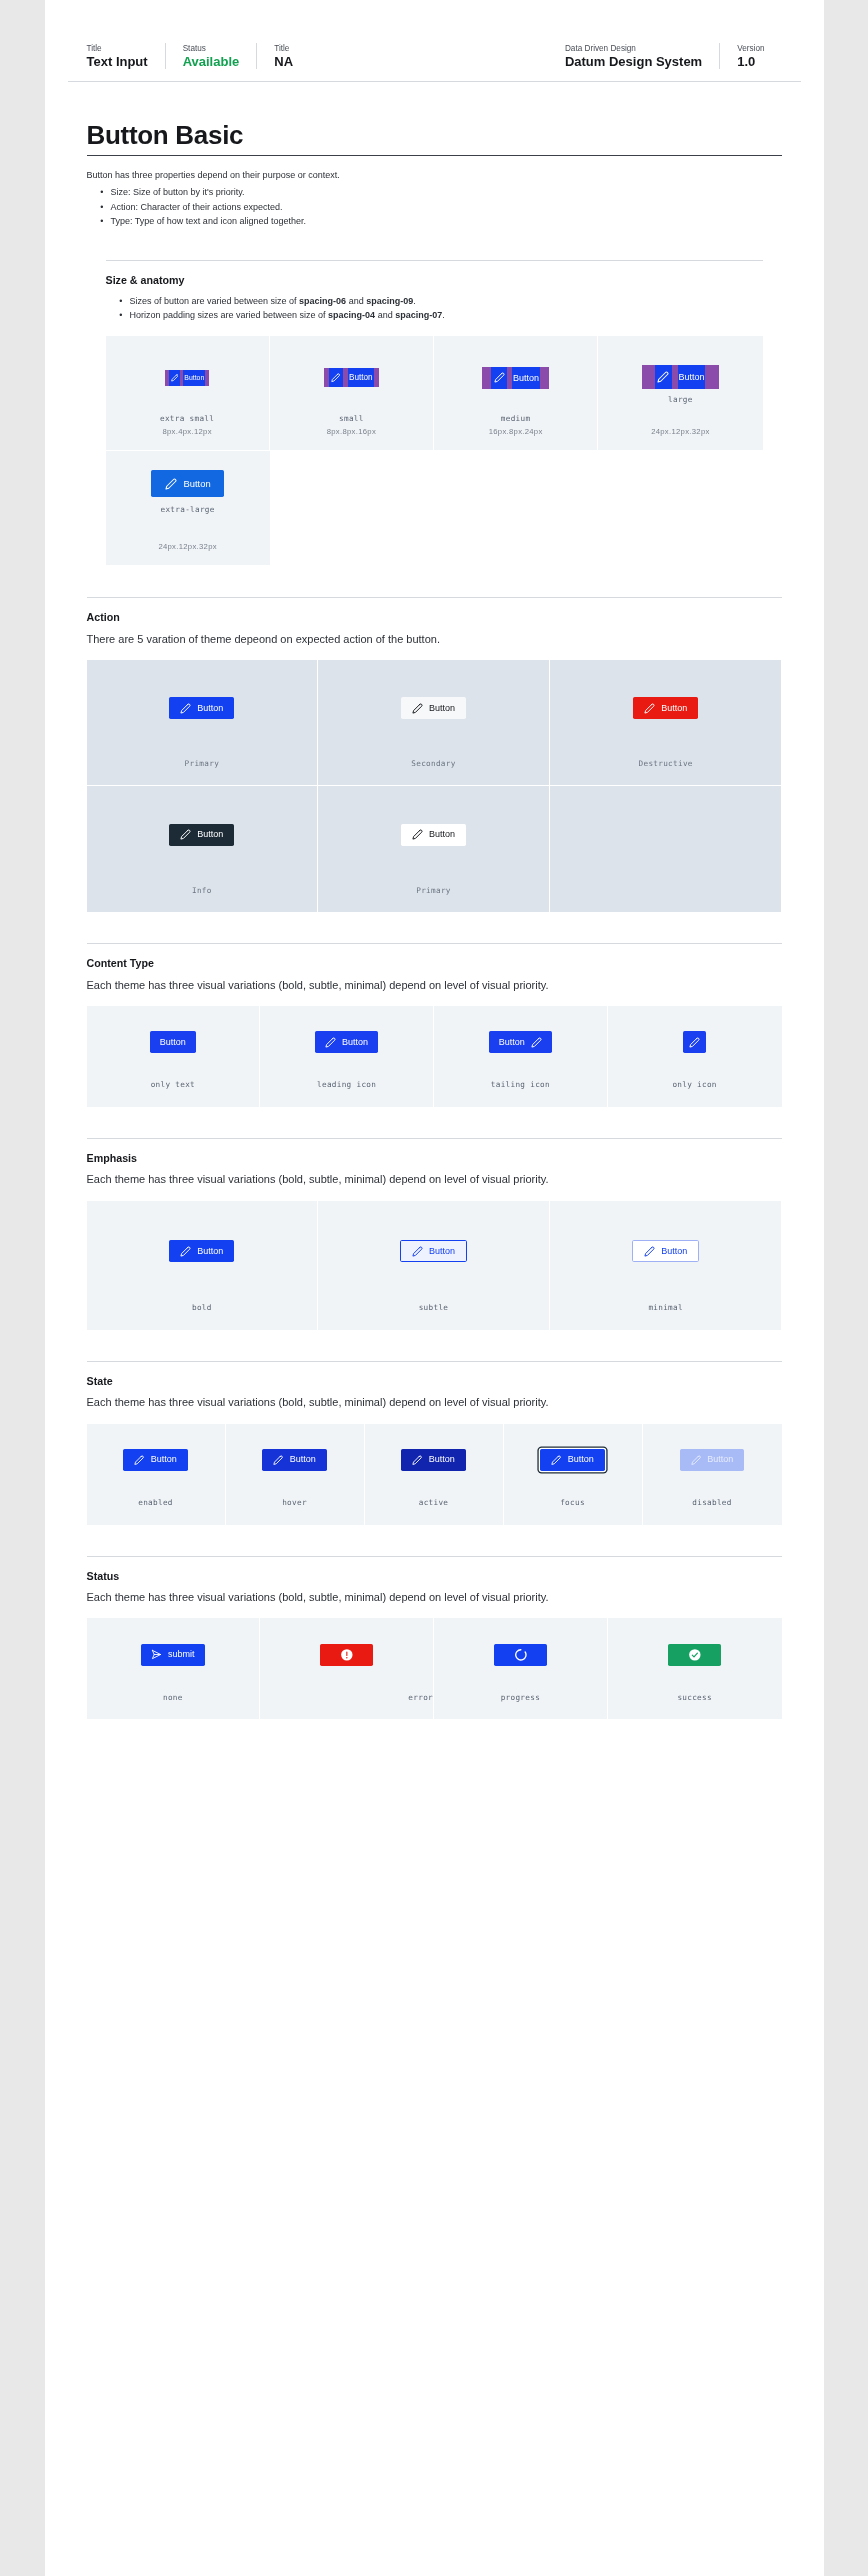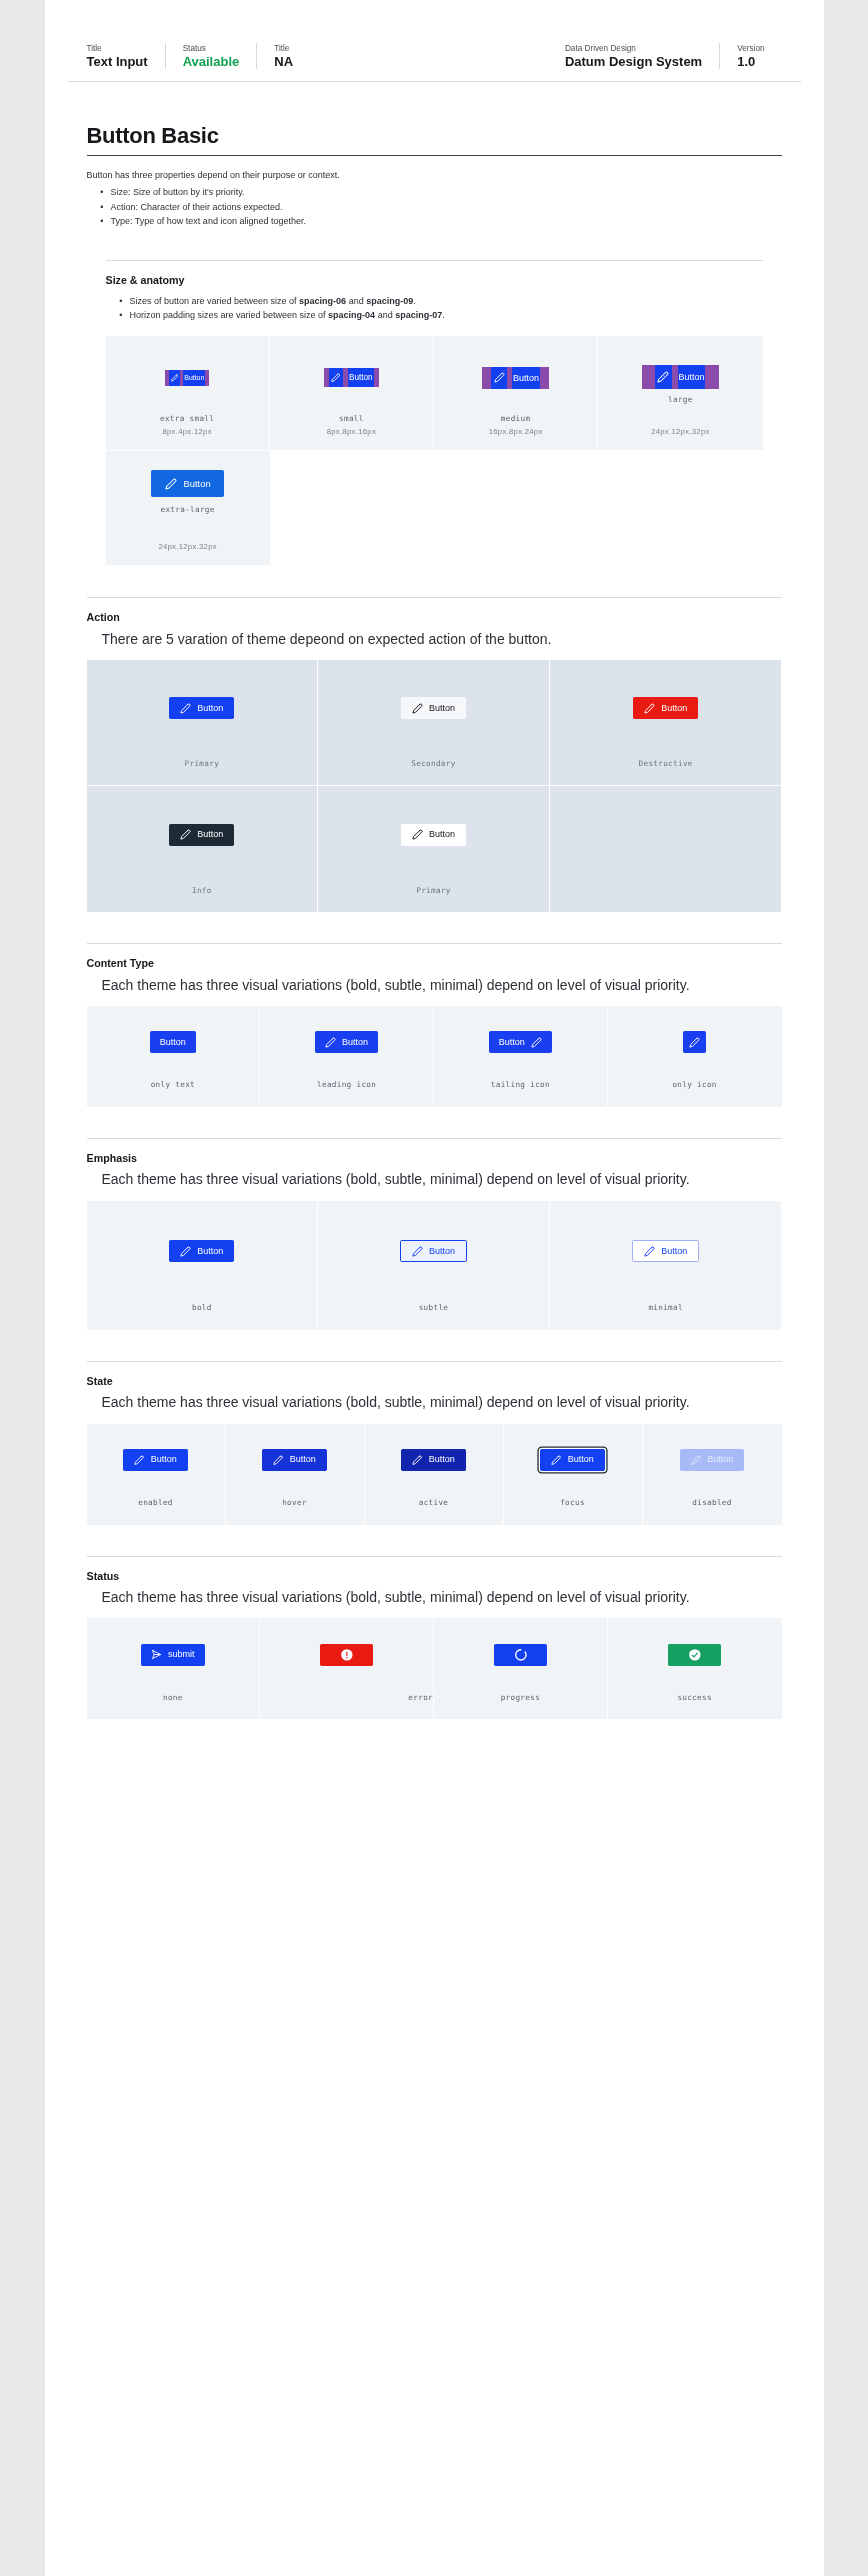--- a/index.html
+++ b/index.html
@@ -43,21 +43,21 @@
     color: #16181c;
     line-height: 13.7px;
     white-space: nowrap;
   }
   .meta-value.status-available { color: #12a150; }
   .meta-right .meta-cell { min-width: 0; }
 
   
   .title-block { margin: 39px 19px 0 19px; }
   .page-title {
-    font-size: 22px;
+    font-size: 26px;
     font-weight: bold;
     color: #16181c;
     letter-spacing: -0.3px;
     line-height: 29px;
   }
   .title-rule {
     border-bottom: 1.7px solid #3c4149;
     margin-top: 5.2px;
   }
   .intro {
@@ -92,25 +92,24 @@
   }
   .section.indented { margin-left: 38px; margin-right: 38px; }
   .section-head {
     font-size: 10.7px;
     font-weight: bold;
     color: #16181c;
     margin-top: 12px;
     line-height: 15.5px;
   }
   .section-desc {
-    font-size: 14px;
+    font-size: 11px;
     color: #2c3036;
     line-height: 14.6px;
     margin-top: 6px;
-    margin-left: 15px;
   }
 
   
   .grid {
     display: flex;
     flex-wrap: wrap;
     margin-top: 13.7px;
     background: #ffffff;
   }
   .cell {

